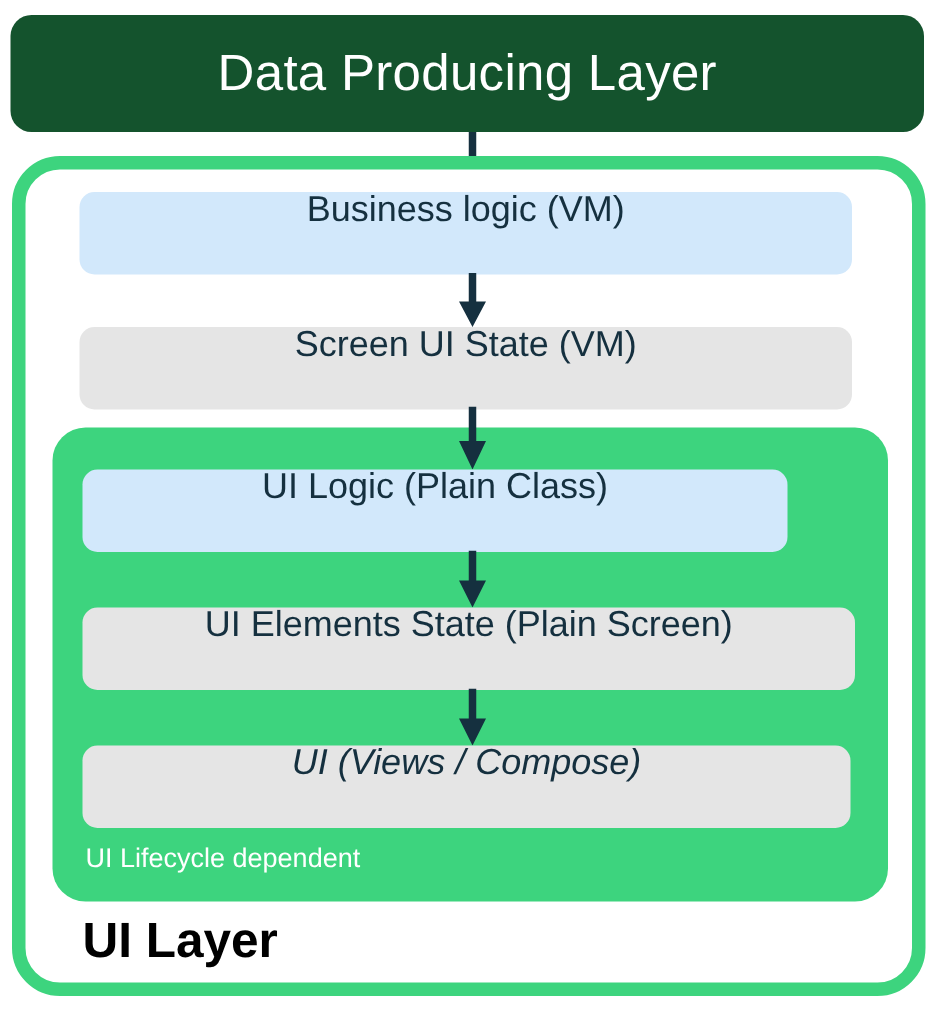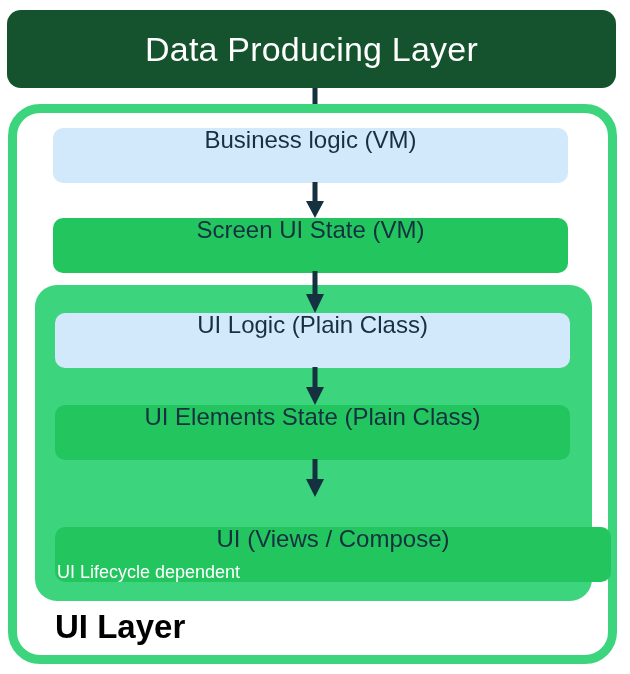--- a/index.html
+++ b/index.html
@@ -97,29 +97,29 @@
     box-sizing: border-box;
   }
   .node .label {
     color: #15303F;
     font-size: 24px;
     font-weight: 400;
     line-height: 1;
     white-space: nowrap;
   }
   .node.blue  { background: #D2E8FB; }
-  .node.olive { background: #22c55e; }
+  .node.olive { background: #e5e5e5; }
 
   
   #node-business-logic { left: 53px;  top: 128px; width: 515px; height: 55px; }
   #node-screen-ui-state{ left: 53px;  top: 218px; width: 515px; height: 55px; }
   
-  #node-ui-logic       { left: 55px;  top: 313px; width: 515px; height: 55px; }
+  #node-ui-logic       { left: 55px;  top: 313px; width: 470px; height: 55px; }
   #node-ui-elements    { left: 55px;  top: 405px; width: 515px; height: 55px; }
-  #node-ui-views       { left: 55px;  top: 527px; width: 556px; height: 55px; }
+  #node-ui-views       { left: 55px;  top: 497px; width: 512px; height: 55px; font-style: italic; }
 
   
   .arrow {
     position: absolute;
     left: 303px;
     width: 24px;
   }
   .arrow svg { display: block; }
   #arrow-1 { top: 88px;  height: 42px; }
   #arrow-2 { top: 182px; height: 38px; }
@@ -170,21 +170,21 @@
     <span class="label">UI Logic (Plain Class)</span>
   </div>
 
   <div class="arrow" id="arrow-4">
     <svg width="24" height="40" viewBox="0 0 24 40" xmlns="http://www.w3.org/2000/svg" aria-hidden="true">
       <path d="M9.5 0 H14.5 V20 H21 L12 38 L3 20 H9.5 Z" fill="#15303F"></path>
     </svg>
   </div>
 
   <div class="node olive" id="node-ui-elements">
-    <span class="label">UI Elements State (Plain Class)</span>
+    <span class="label">UI Elements State (Plain Screen)</span>
   </div>
 
   <div class="arrow" id="arrow-5">
     <svg width="24" height="40" viewBox="0 0 24 40" xmlns="http://www.w3.org/2000/svg" aria-hidden="true">
       <path d="M9.5 0 H14.5 V20 H21 L12 38 L3 20 H9.5 Z" fill="#15303F"></path>
     </svg>
   </div>
 
   <div class="node olive" id="node-ui-views">
     <span class="label">UI (Views / Compose)</span>

